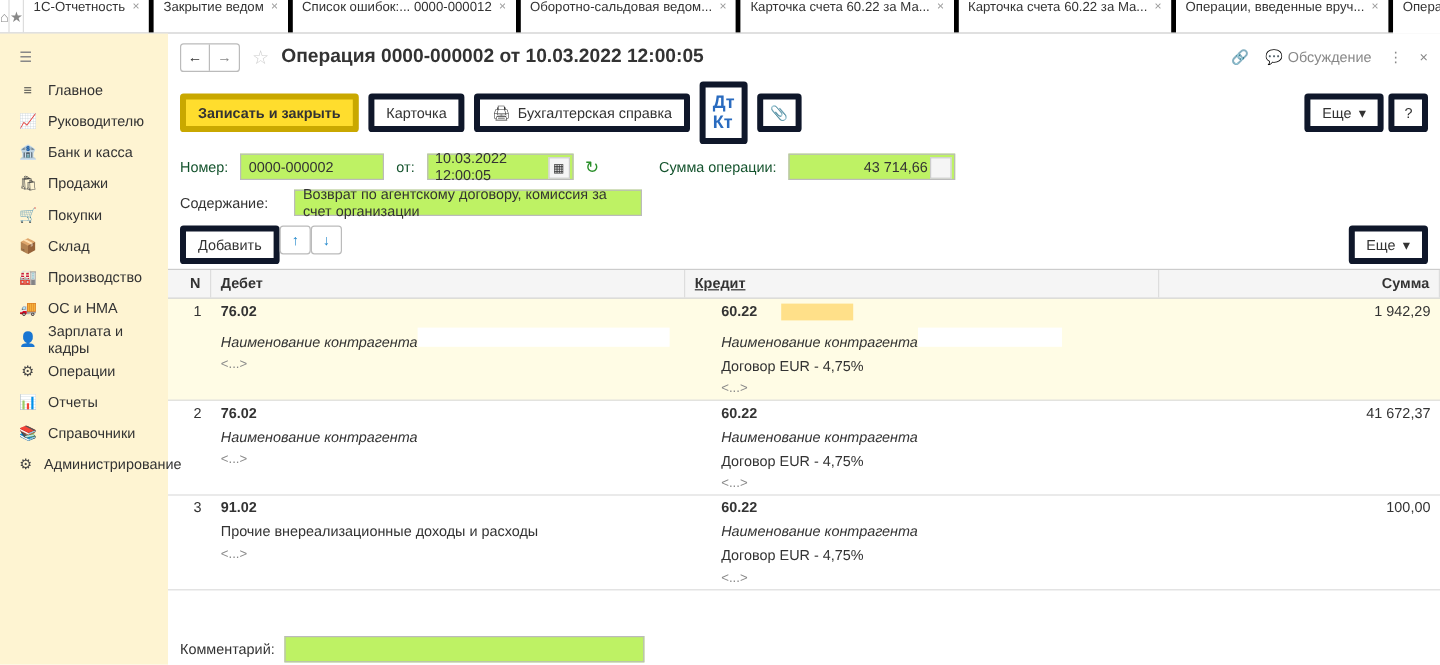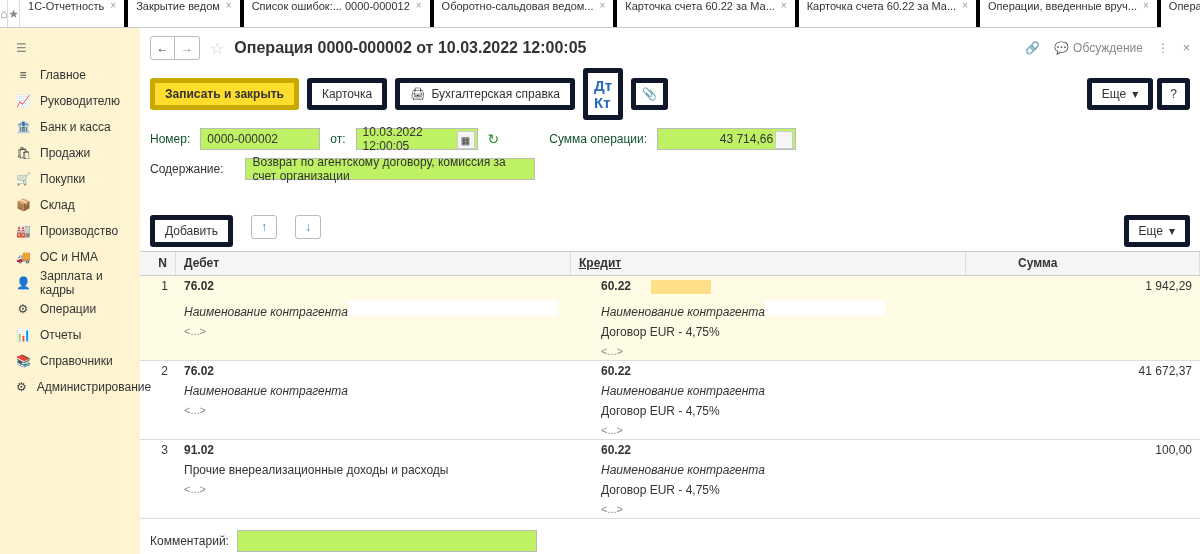--- a/index.html
+++ b/index.html
@@ -40,30 +40,30 @@
 .input.num { width: 120px; }
 .input.date { width: 122px; position: relative; }
 .cal-ic { position: absolute; right: 2px; top: 2px; width: 18px; height: 18px; border: 1px solid #ccc; background: #f5f5f5; display: flex; align-items: center; justify-content: center; font-size: 10px; }
 .fields .sum-lbl { margin-left: 40px; }
 .input.sum { width: 139px; text-align: center; justify-content: flex-end; position: relative; padding-right: 22px; }
 .sum-ic { position: absolute; right: 2px; top: 2px; width: 18px; height: 18px; border: 1px solid #ccc; background: #f5f5f5; }
 
 .fields2 { padding: 0 10px 8px; display: flex; align-items: center; gap: 22px; }
 .input.desc { width: 290px; }
 
-.tbl-toolbar { padding: 0 10px 4px; display: flex; gap: 18px; margin-top: 27px; }
+.tbl-toolbar { padding: 0 10px 4px; display: flex; gap: 0; }
 .arrow-btn { border: 1px solid #bbb; border-radius: 3px; width: 26px; height: 24px; display: flex; align-items: center; justify-content: center; color: #2288cc; background: #fff; font-weight: bold; }
 
 .grid { border-top: 1px solid #ccc; }
 .grid-head { display: flex; background: #f5f5f5; border-bottom: 1px solid #ccc; height: 24px; align-items: stretch; }
 .grid-head > div { padding: 4px 8px; font-weight: bold; border-right: 1px solid #ddd; }
 .c-n { width: 36px; text-align: right; }
 .c-deb { flex: 1; }
 .c-cred { flex: 1; text-decoration: underline; }
-.c-sum { width: 190px; text-align: left; margin-left: 44px; }
+.c-sum { width: 190px; text-align: right; margin-left: 44px; }
 
 .row { border-bottom: 1px solid #ddd; }
 .row.sel { background: #fffce5; }
 .rline { display: flex; }
 .rline > div { padding: 3px 8px; }
 .r-n { width: 36px; text-align: right; }
 .r-deb { flex: 1; }
 .r-cred { flex: 1; }
 .r-sum { width: 190px; text-align: right; }
 .acc { font-weight: bold; }

